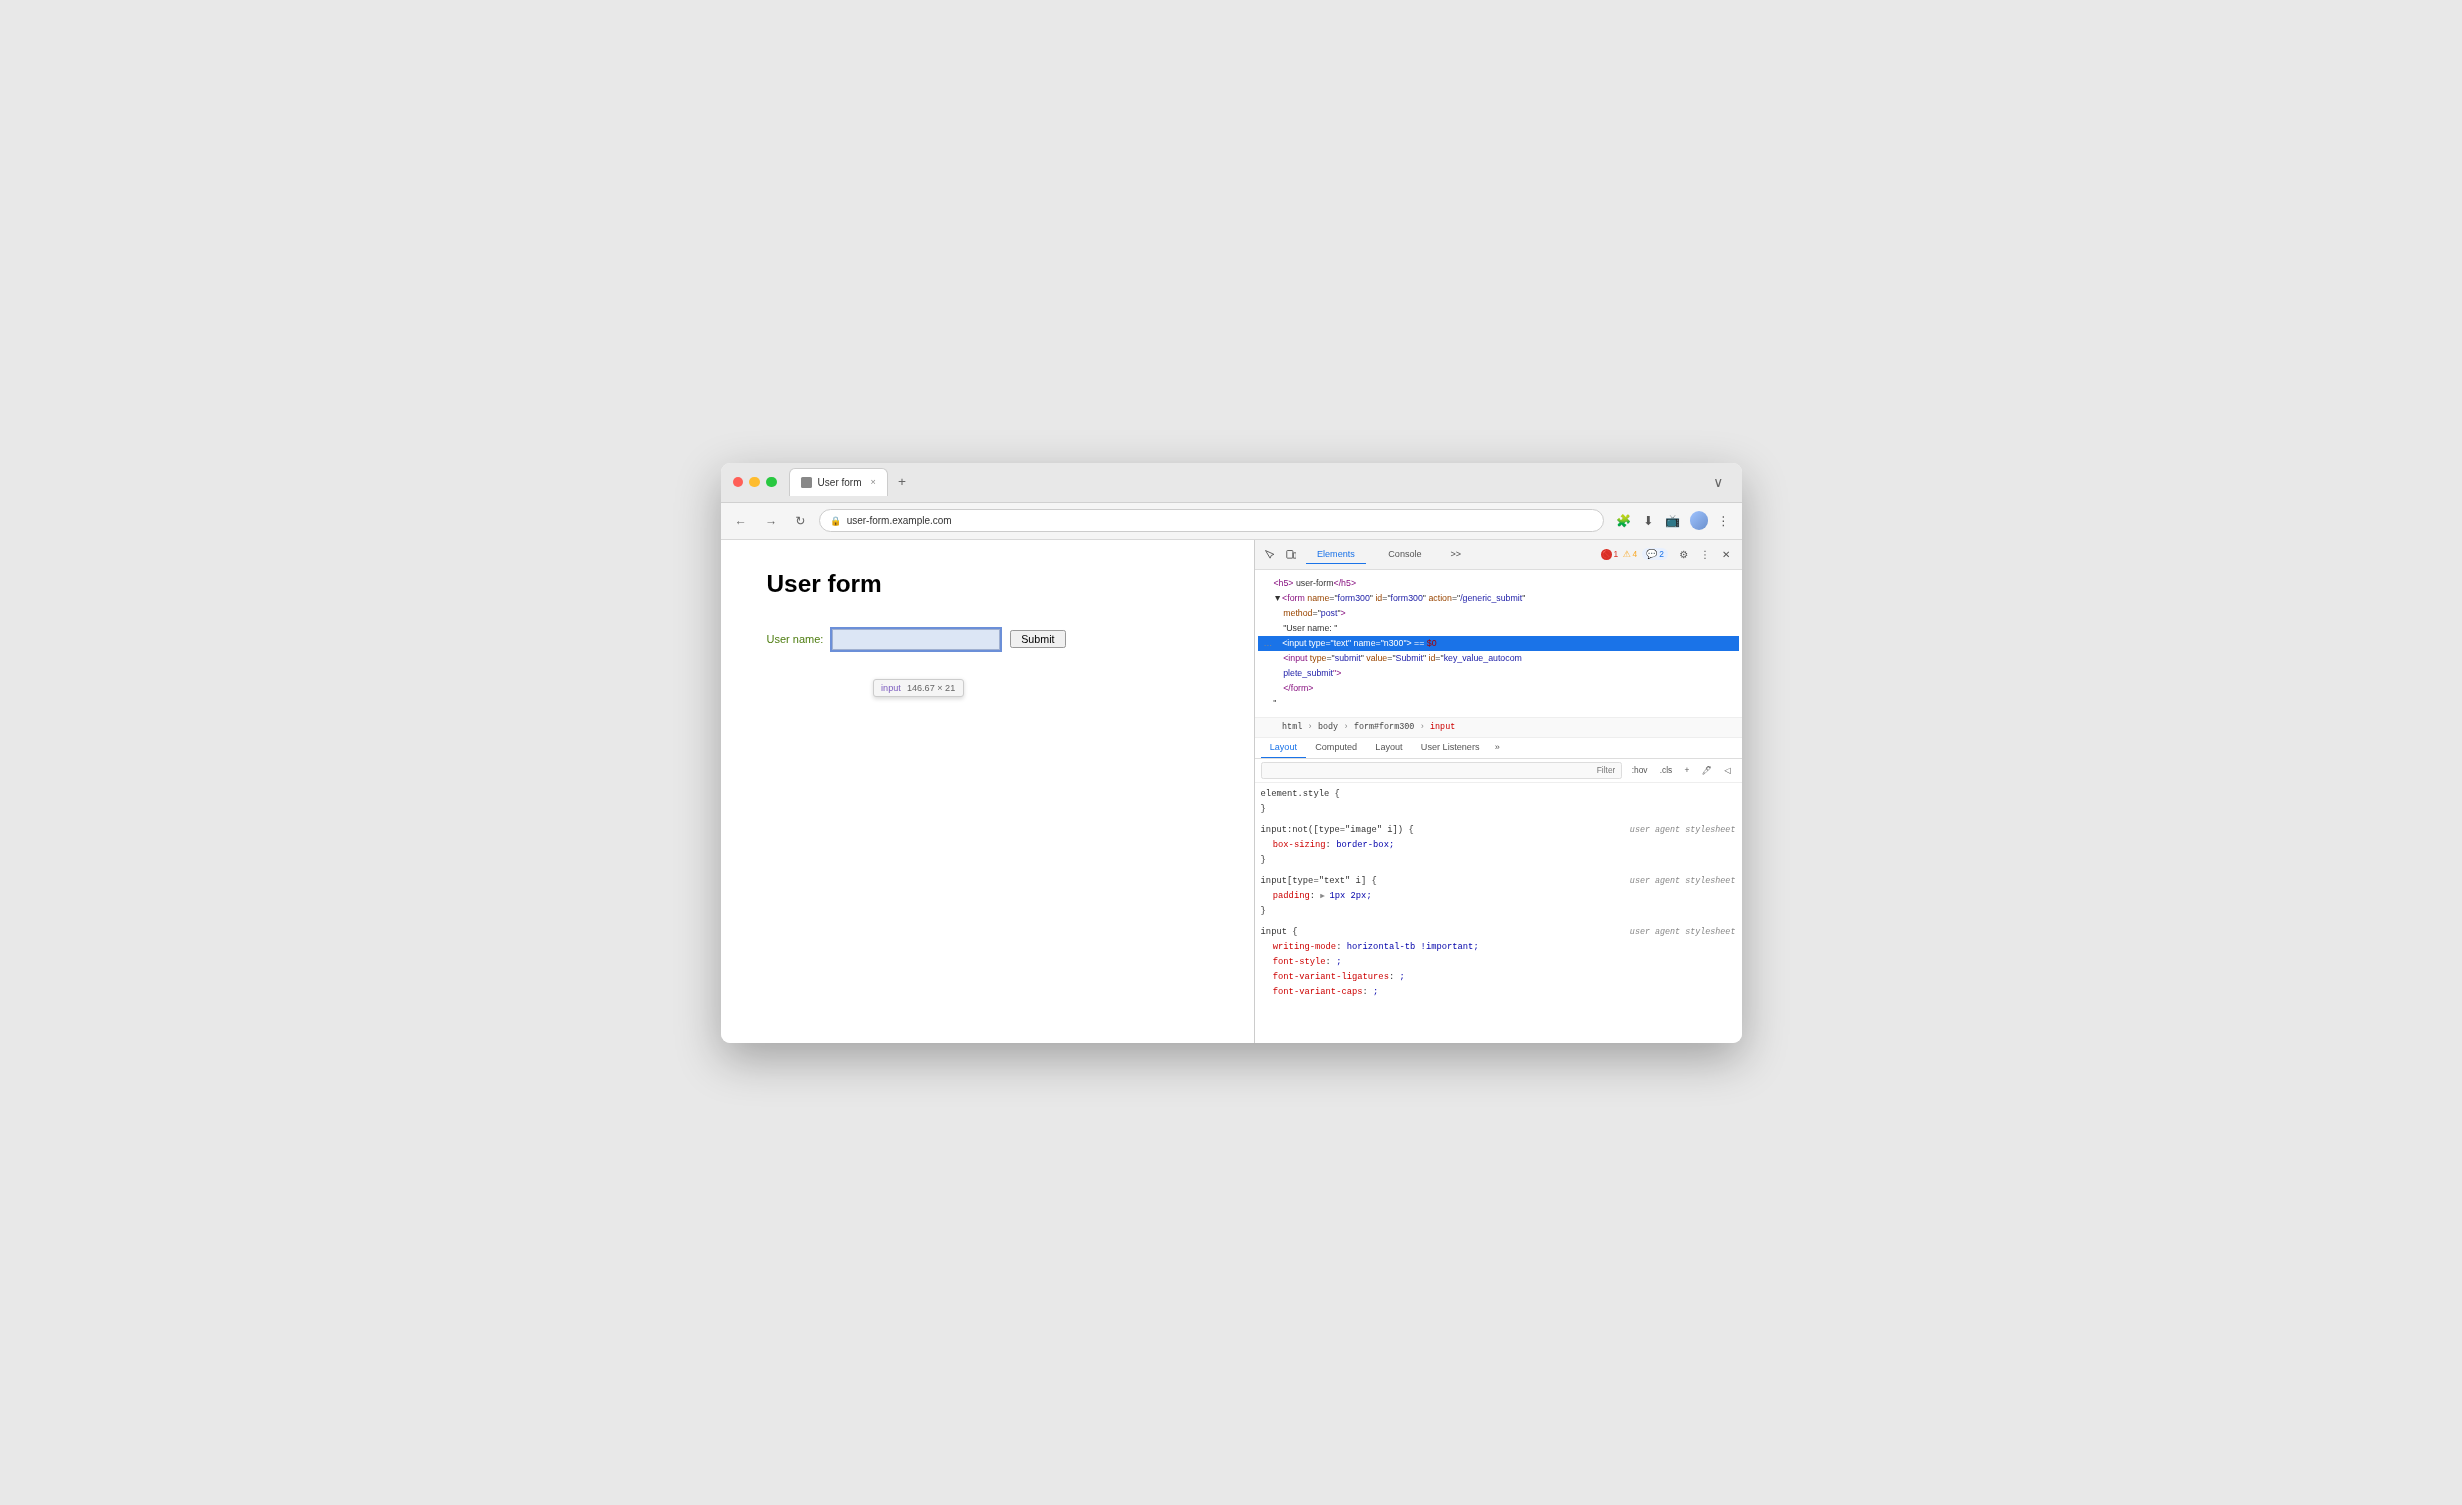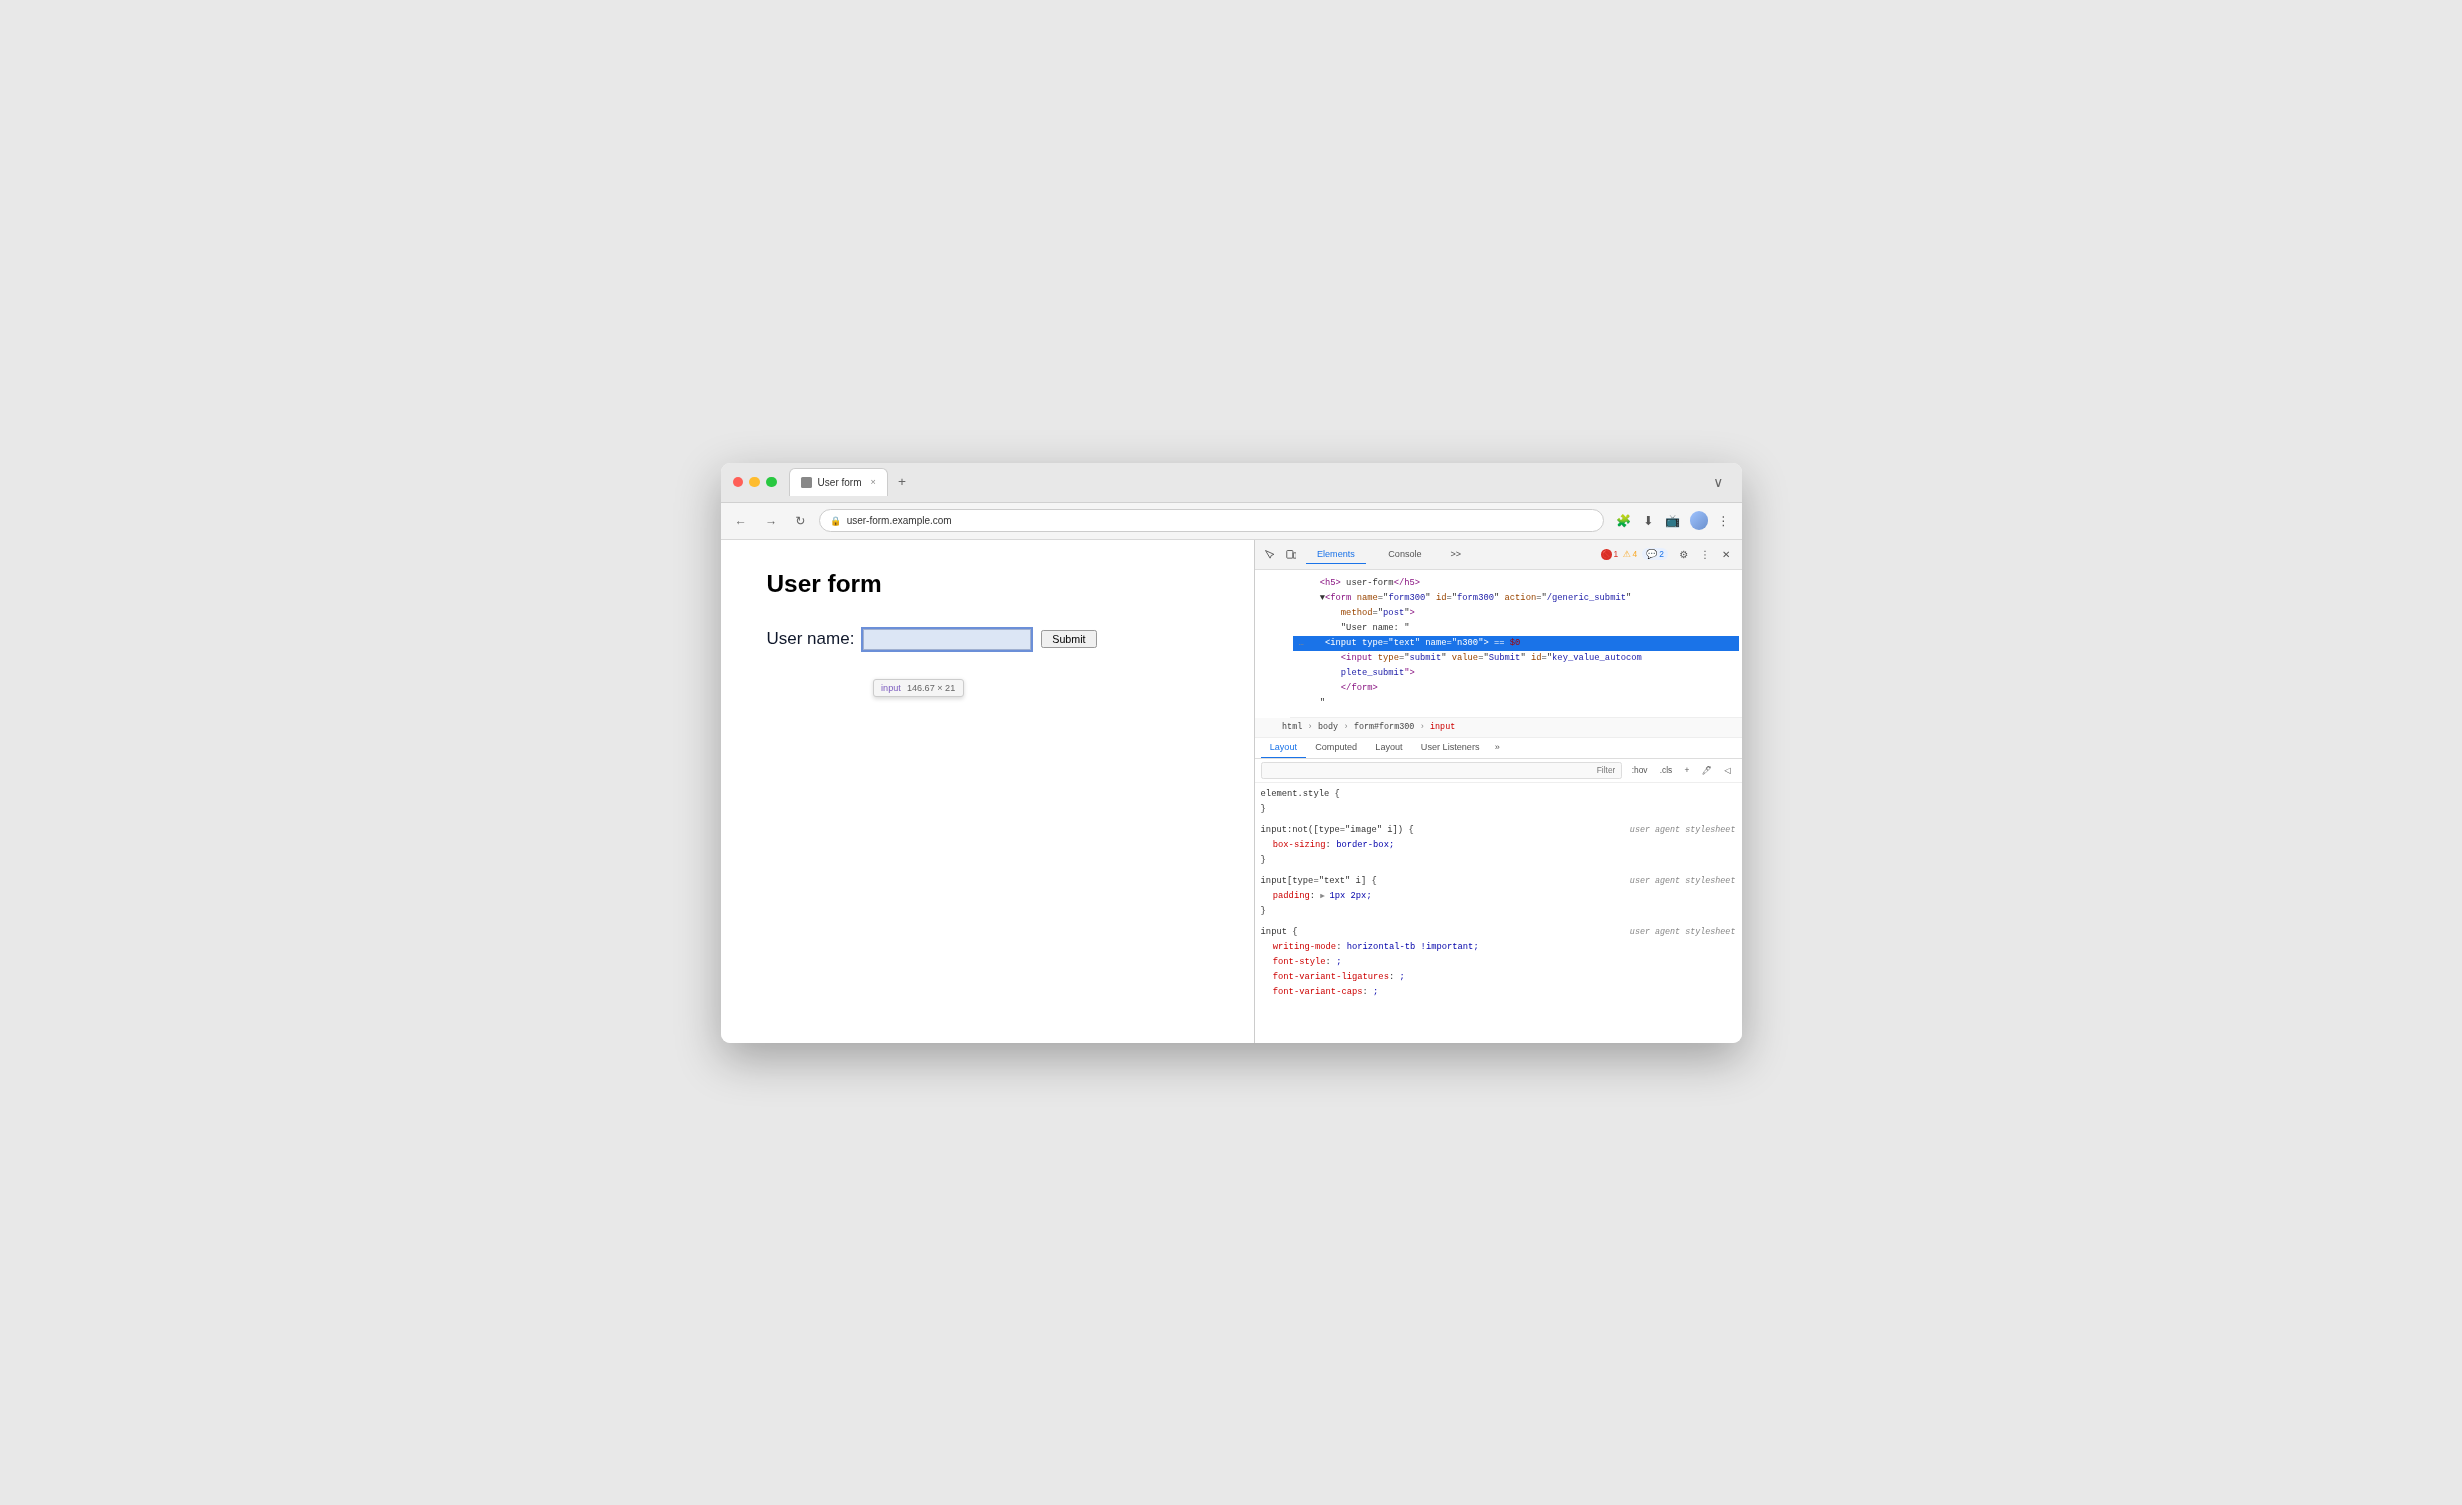--- a/index.html
+++ b/index.html
@@ -168,22 +168,22 @@
       color: #000;
       margin-bottom: 30.5px;
     }
     .form-row {
       display: flex;
       align-items: center;
       gap: 9.1px;
       margin-top: 15.2px;
     }
     .form-label {
-      font-size: 17px;
-      color: #0f172a;
+      font-size: 11px;
+      color: #4d7c0f;
     }
     .form-input {
       width: 168px;
       height: 21.3px;
       border: 1.5px solid #a0b0d0;
       background: #dce6f5;
       outline: 2.3px solid #6b8fd8;
       padding: 1.5px 3px;
       font-size: 10.7px;
     }
@@ -309,27 +309,26 @@
     }
     .devtools-settings {
       display: flex;
       gap: 3px;
       margin-left: 6.1px;
     }
 
     
     .elements-tree {
       padding: 6.1px 3px;
-      font-family: Liberation Mono, monospace;
+      font-family: Liberation Sans, sans-serif;
       font-size: 8.8px;
       line-height: 1.7;
       color: #333;
       border-bottom: 0.8px solid #eee;
       overflow-x: hidden;
-      margin-left: 35px;
     }
     .tree-line {
       padding: 0 6.1px;
       white-space: nowrap;
     }
     .tree-line.selected {
       background: #1a73e8;
       color: #fff;
     }
     .tree-line.selected .attr-name,

